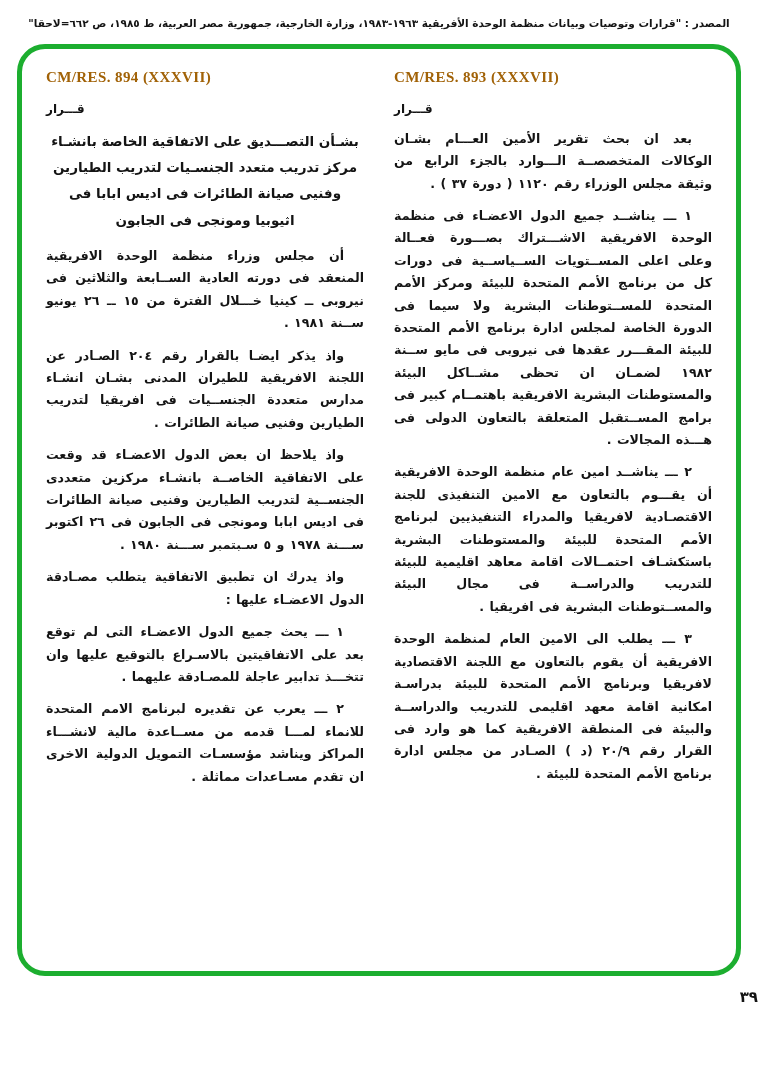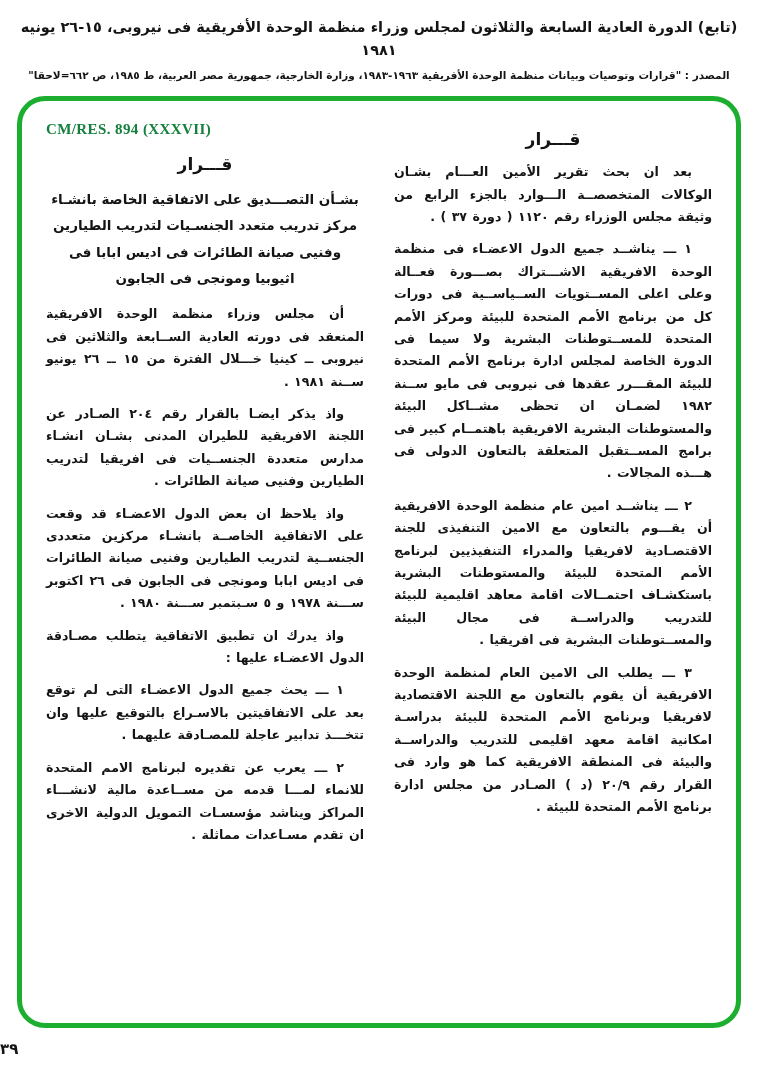--- a/index.html
+++ b/index.html
@@ -56,25 +56,25 @@
     min-width: 0;
   }
   .col-ref {
     direction: ltr;
     text-align: left;
     font-family: "Liberation Serif", serif;
     font-size: 15px;
     font-weight: 700;
     letter-spacing: 0.4px;
     margin: 8px 0 4px;
-    color: #15803d;
+    color: #a16207;
   }
   .col-title {
-    text-align: center;
-    font-size: 17px;
+    text-align: left;
+    font-size: 12px;
     font-weight: 700;
     margin: 16px 0 12px;
     letter-spacing: 1px;
   }
   .col-subtitle {
     text-align: center;
     font-size: 13.5px;
     font-weight: 700;
     line-height: 1.95;
     margin: 0 4px 12px;
@@ -83,41 +83,41 @@
     direction: rtl;
     text-align: justify;
     font-size: 12.6px;
     font-weight: 700;
     line-height: 1.78;
     text-indent: 20px;
     margin: 10px 0;
     word-spacing: 1px;
   }
   .page-number {
-    text-align: left;
+    text-align: right;
     font-size: 15px;
     font-weight: 700;
     margin-top: 12px;
     direction: rtl;
   }
 </style>
 </head>
 <body>
 
 <div class="page">
 
   <div class="doc-header">
-    <div class="line1">(تابع) الدورة العادية السابعة والثلاثون لمجلس وزراء منظمة الوحدة الأفريقية فى نيروبى، ١٥-٢٦ يونيه ١٩٨١</div>
     <div class="line2">المصدر : "قرارات وتوصيات وبيانات منظمة الوحدة الأفريقية ١٩٦٣-١٩٨٣، وزارة الخارجية، جمهورية مصر العربية، ط ١٩٨٥، ص ٦٦٢=لاحقا"</div>
   </div>
 
   <div class="green-box">
     <div class="columns">
 
       <div class="column">
+        <div class="col-ref">CM/RES. 893 (XXXVII)</div>
         <div class="col-title">قـــرار</div>
         <p class="para">بعد ان بحث تقرير الأمين العـــام بشـان الوكالات المتخصصــة الـــوارد بالجزء الرابع من وثيقة مجلس الوزراء رقم ١١٢٠ ( دورة ٣٧ ) .</p>
         <p class="para">١ ـــ يناشــد جميع الدول الاعضـاء فى منظمة الوحدة الافريقية الاشـــتراك بصـــورة فعــالة وعلى اعلى المســتويات الســياســية فى دورات كل من برنامج الأمم المتحدة للبيئة ومركز الأمم المتحدة للمســتوطنات البشرية ولا سيما فى الدورة الخاصة لمجلس ادارة برنامج الأمم المتحدة للبيئة المقـــرر عقدها فى نيروبى فى مايو ســنة ١٩٨٢ لضمـان ان تحظى مشــاكل البيئة والمستوطنات البشرية الافريقية باهتمــام كبير فى برامج المســتقبل المتعلقة بالتعاون الدولى فى هـــذه المجالات .</p>
         <p class="para">٢ ـــ يناشــد امين عام منظمة الوحدة الافريقية أن يقـــوم بالتعاون مع الامين التنفيذى للجنة الاقتصـادية لافريقيا والمدراء التنفيذيين لبرنامج الأمم المتحدة للبيئة والمستوطنات البشرية باستكشـاف احتمــالات اقامة معاهد اقليمية للبيئة للتدريب والدراســة فى مجال البيئة والمســتوطنات البشرية فى افريقيا .</p>
         <p class="para">٣ ـــ يطلب الى الامين العام لمنظمة الوحدة الافريقية أن يقوم بالتعاون مع اللجنة الاقتصادية لافريقيا وبرنامج الأمم المتحدة للبيئة بدراسـة امكانية اقامة معهد اقليمى للتدريب والدراســة والبيئة فى المنطقة الافريقية كما هو وارد فى القرار رقم ٢٠/٩ (د ) الصـادر من مجلس ادارة برنامج الأمم المتحدة للبيئة .</p>
 
       </div>
 
       <div class="column">
         <div class="col-ref">CM/RES. 894 (XXXVII)</div>

